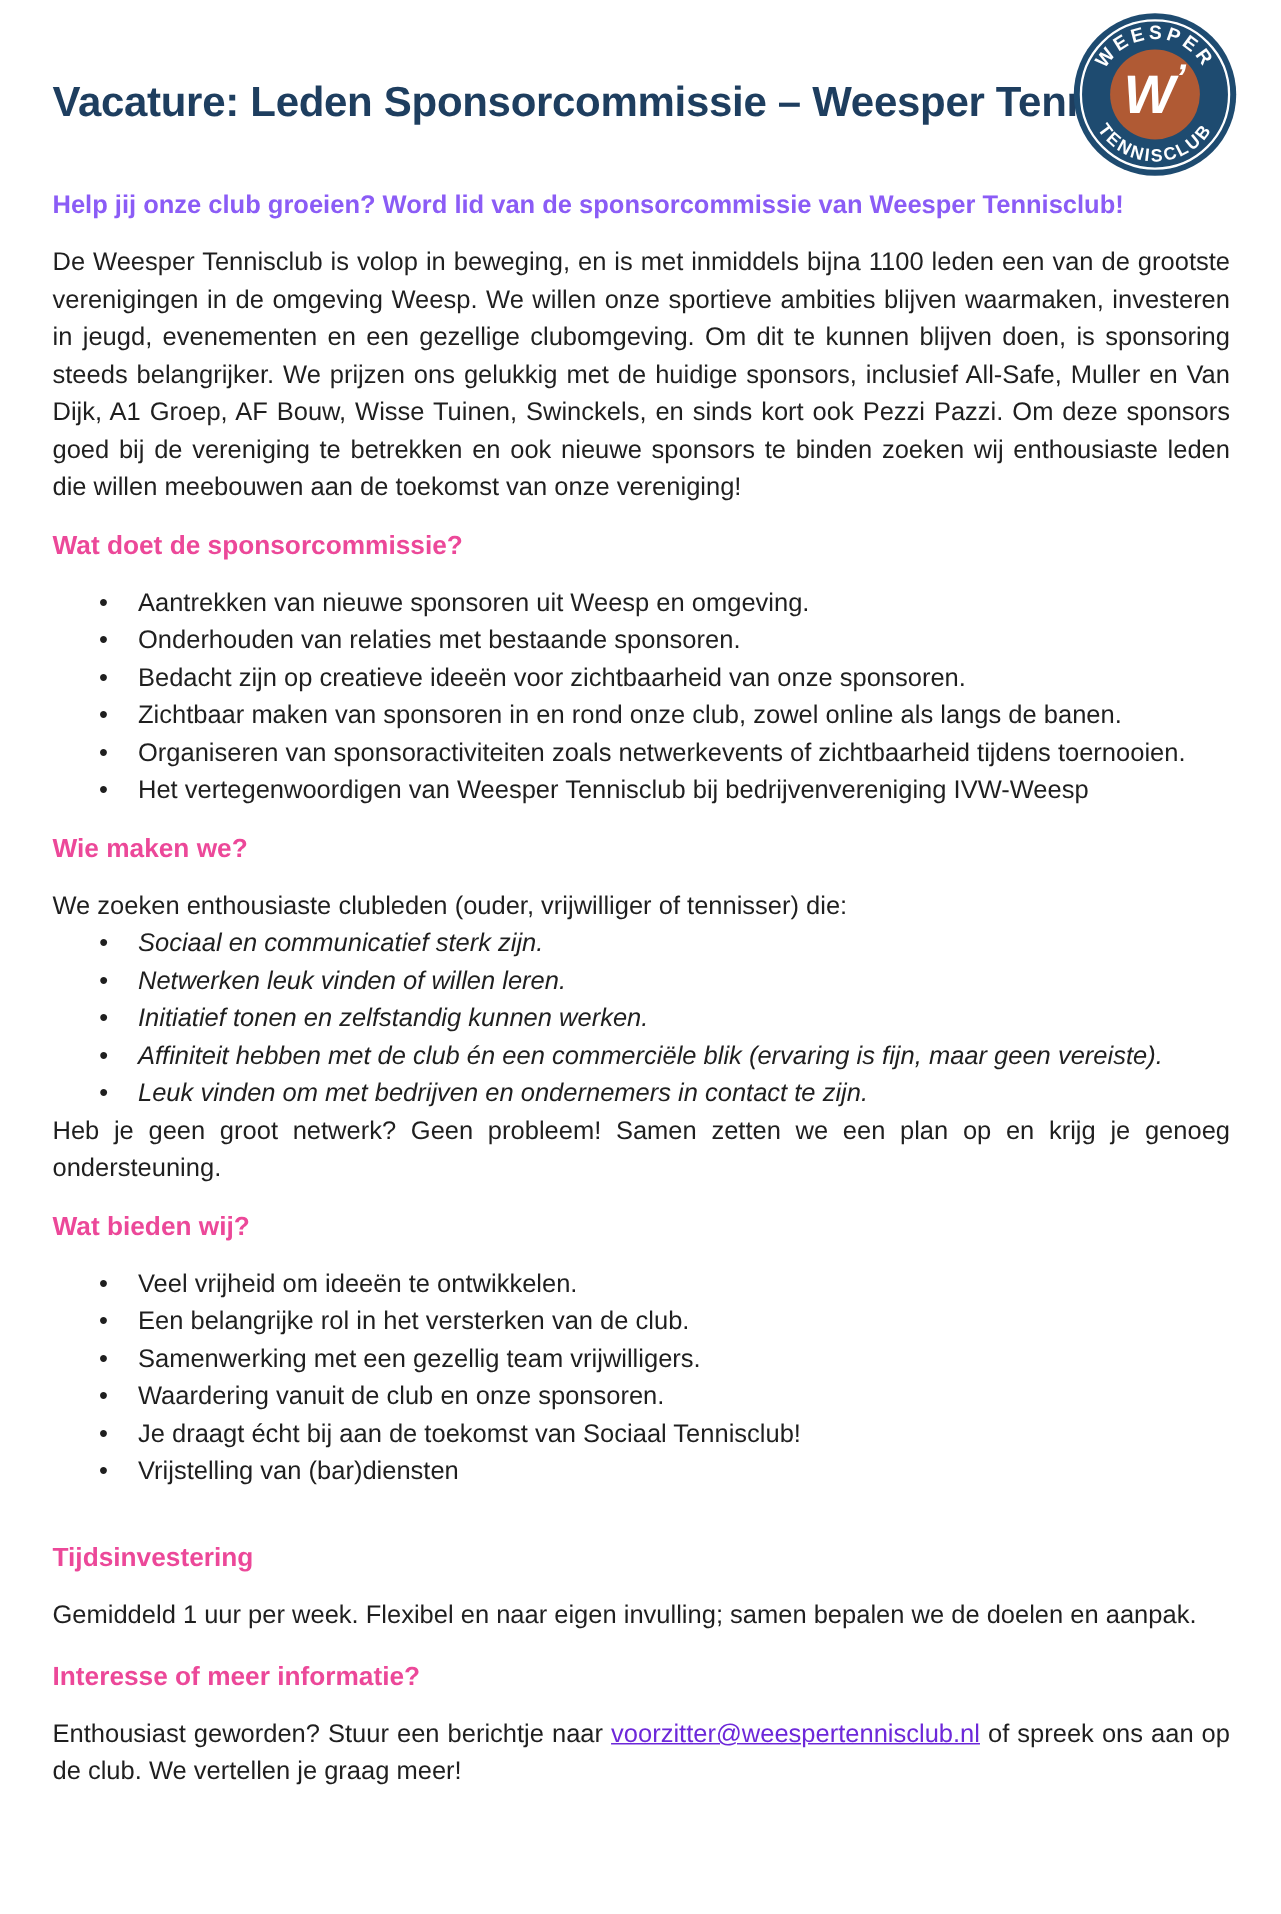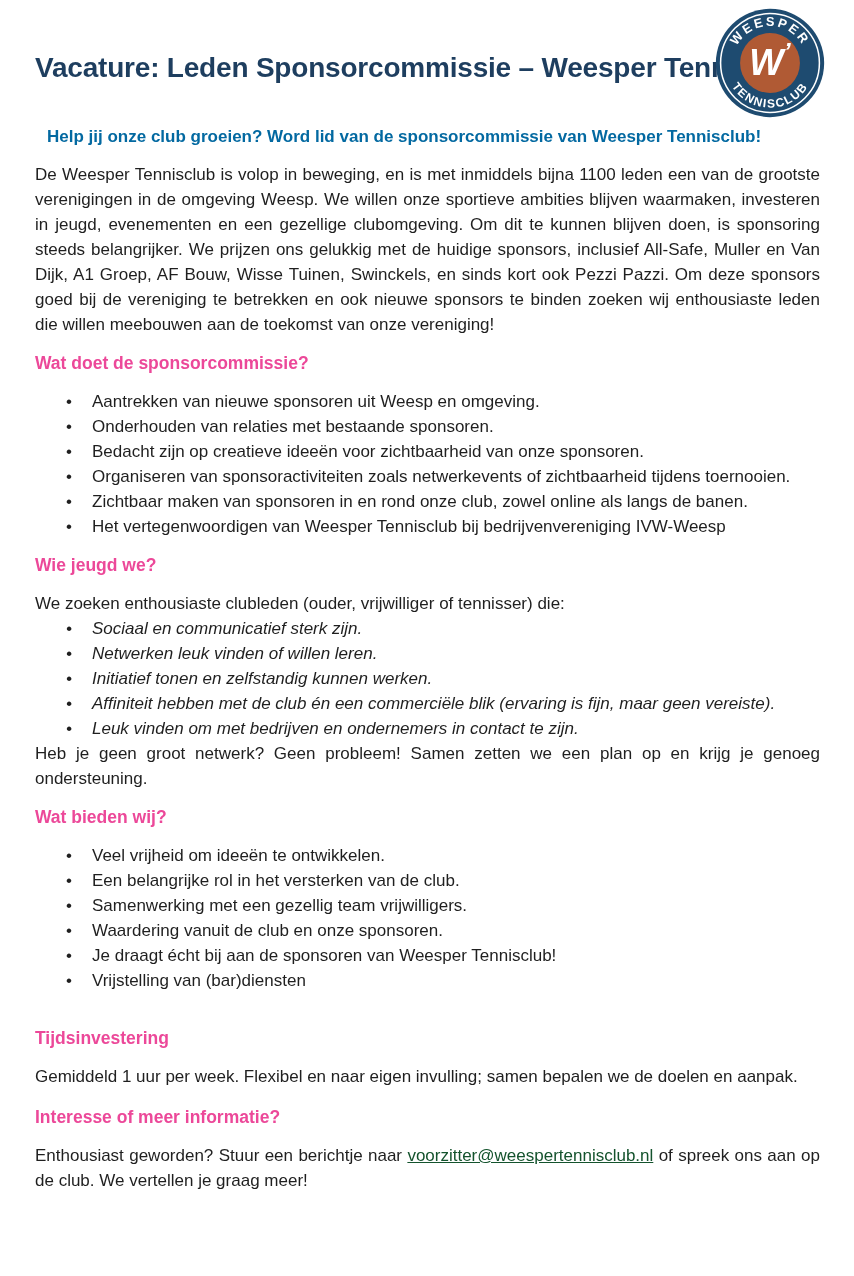--- a/index.html
+++ b/index.html
@@ -21,23 +21,23 @@
   .doc-title {
     margin: 0;
     padding-top: 9px;
     font-size: 28px;
     line-height: 30px;
     font-weight: bold;
     color: #1e3e5f;
     letter-spacing: -0.2px;
   }
   .intro-heading {
-    margin: 41px 0 13px 12px;
+    margin: 41px 0 13px 0;
     font-weight: bold;
-    color: #0369a1;
+    color: #8b5cf6;
   }
   .section-heading {
     margin: 11px 0 13px 0;
     font-size: 17.5px;
     line-height: 25px;
     font-weight: bold;
     color: #ec4899;
   }
   p { margin: 0 0 14px 0; text-align: justify; }
   p.no-gap { margin-bottom: 0; }
@@ -54,21 +54,21 @@
     text-align: justify;
   }
   ul.bullets li::before {
     content: "\2022";
     position: absolute;
     left: 31px;
     top: 0;
     color: #1f1f1f;
   }
   a.email-link {
-    color: #14532d;
+    color: #6d28d9;
     text-decoration: underline;
     cursor: pointer;
   }
   .club-logo {
     position: absolute;
     top: 6px;
     left: 713px;
     width: 114px;
     height: 114px;
   }
@@ -102,43 +102,43 @@
 
   <p class="intro-heading">Help jij onze club groeien? Word lid van de sponsorcommissie van Weesper Tennisclub!</p>
 
   <p>De Weesper Tennisclub is volop in beweging, en is met inmiddels bijna 1100 leden een van de grootste verenigingen in de omgeving Weesp. We willen onze sportieve ambities blijven waarmaken, investeren in jeugd, evenementen en een gezellige clubomgeving. Om dit te kunnen blijven doen, is sponsoring steeds belangrijker. We prijzen ons gelukkig met de huidige sponsors, inclusief All-Safe, Muller en Van Dijk, A1 Groep, AF Bouw, Wisse Tuinen, Swinckels, en sinds kort ook Pezzi Pazzi. Om deze sponsors goed bij de vereniging te betrekken en ook nieuwe sponsors te binden zoeken wij enthousiaste leden die willen meebouwen aan de toekomst van onze vereniging!</p>
 
   <h2 class="section-heading">Wat doet de sponsorcommissie?</h2>
   <ul class="bullets">
     <li>Aantrekken van nieuwe sponsoren uit Weesp en omgeving.</li>
     <li>Onderhouden van relaties met bestaande sponsoren.</li>
     <li>Bedacht zijn op creatieve ideeën voor zichtbaarheid van onze sponsoren.</li>
+    <li>Zichtbaar maken van sponsoren in en rond onze club, zowel online als langs de banen.</li>
     <li>Organiseren van sponsoractiviteiten zoals netwerkevents of zichtbaarheid tijdens toernooien.</li>
-    <li>Zichtbaar maken van sponsoren in en rond onze club, zowel online als langs de banen.</li>
     <li>Het vertegenwoordigen van Weesper Tennisclub bij bedrijvenvereniging IVW-Weesp</li>
   </ul>
 
-  <h2 class="section-heading">Wie jeugd we?</h2>
+  <h2 class="section-heading">Wie maken we?</h2>
   <p class="no-gap">We zoeken enthousiaste clubleden (ouder, vrijwilliger of tennisser) die:</p>
   <ul class="bullets tight">
     <li>Sociaal en communicatief sterk zijn.</li>
     <li>Netwerken leuk vinden of willen leren.</li>
     <li>Initiatief tonen en zelfstandig kunnen werken.</li>
     <li>Affiniteit hebben met de club én een commerciële blik (ervaring is fijn, maar geen vereiste).</li>
     <li>Leuk vinden om met bedrijven en ondernemers in contact te zijn.</li>
   </ul>
   <p>Heb je geen groot netwerk? Geen probleem! Samen zetten we een plan op en krijg je genoeg ondersteuning.</p>
 
   <h2 class="section-heading">Wat bieden wij?</h2>
   <ul class="bullets gap-before">
     <li>Veel vrijheid om ideeën te ontwikkelen.</li>
     <li>Een belangrijke rol in het versterken van de club.</li>
     <li>Samenwerking met een gezellig team vrijwilligers.</li>
     <li>Waardering vanuit de club en onze sponsoren.</li>
-    <li>Je draagt écht bij aan de sponsoren van Weesper Tennisclub!</li>
+    <li>Je draagt écht bij aan de toekomst van Sociaal Tennisclub!</li>
     <li>Vrijstelling van (bar)diensten</li>
   </ul>
 
   <h2 class="section-heading" style="margin-top:33px">Tijdsinvestering</h2>
   <p>Gemiddeld 1 uur per week. Flexibel en naar eigen invulling; samen bepalen we de doelen en aanpak.</p>
 
   <h2 class="section-heading" style="margin-top:16px">Interesse of meer informatie?</h2>
   <p><span>Enthousiast geworden? Stuur een berichtje naar </span><a class="email-link">voorzitter@weespertennisclub.nl</a><span> of spreek ons aan op de club. We vertellen je graag meer!</span></p>
 
 </div>

